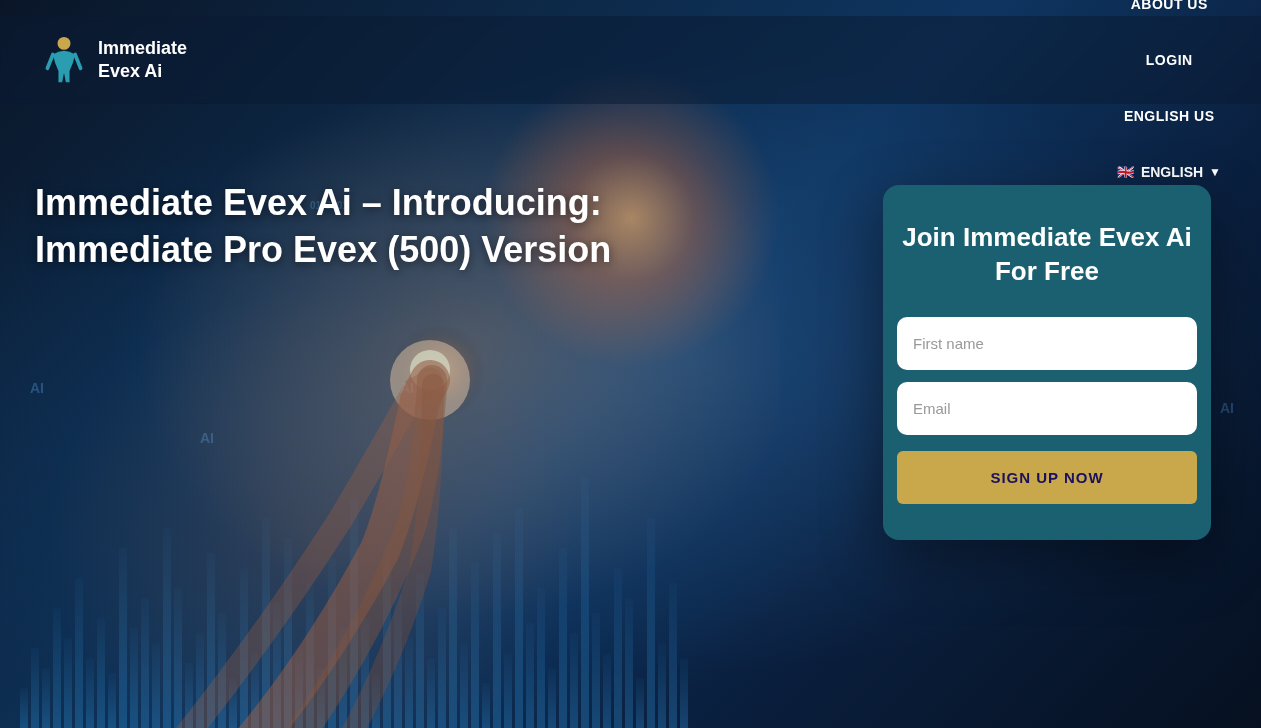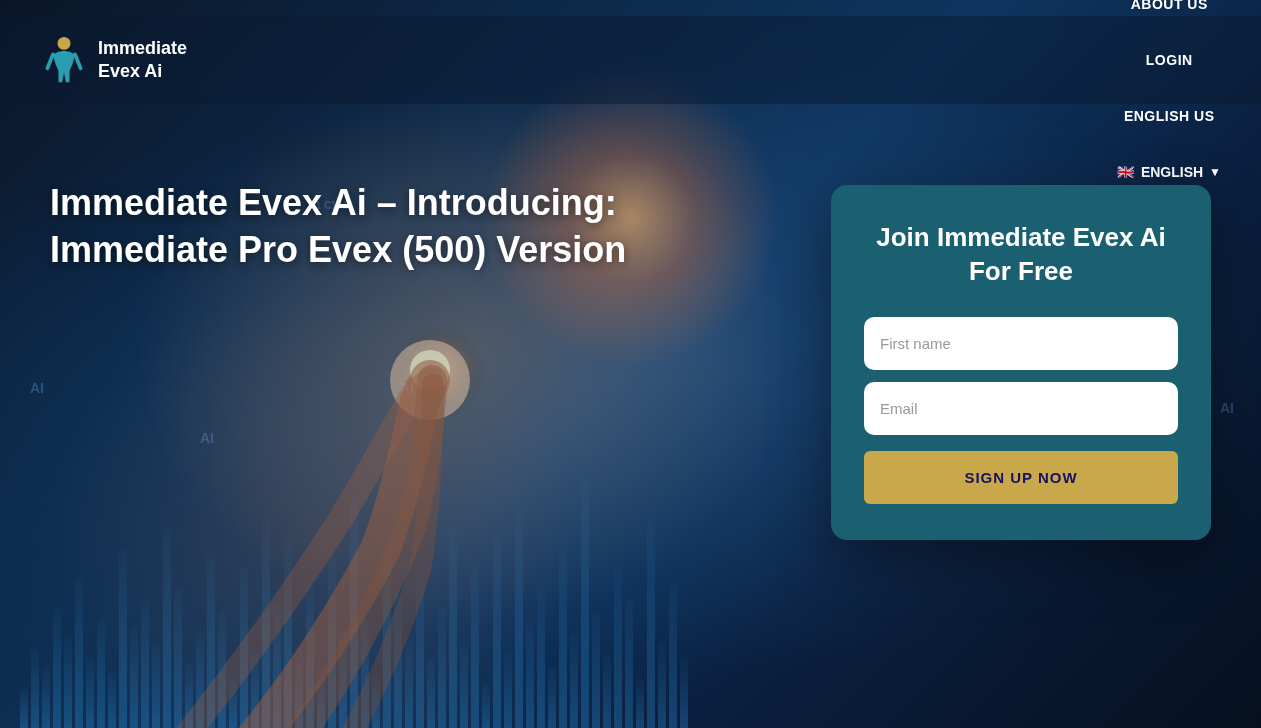--- a/index.html
+++ b/index.html
@@ -134,43 +134,43 @@
       gap: 6px;
       color: white;
       font-size: 14px;
       font-weight: 600;
       cursor: pointer;
     }
 
     
     .hero-text {
       position: absolute;
-      left: 50px;
+      left: 35px;
       top: 180px;
       z-index: 10;
       max-width: 650px;
     }
 
     .hero-title {
       color: white;
       font-size: 36px;
       font-weight: 700;
       line-height: 1.3;
       text-shadow: 0 2px 10px rgba(0,0,0,0.5);
     }
 
     
     .form-card {
       position: absolute;
       right: 50px;
       top: 185px;
-      width: 380px;
+      width: 328px;
       background: #1a6070;
       border-radius: 16px;
-      padding: 36px 33px 36px;
+      padding: 36px 14px 36px;
       z-index: 10;
       box-shadow: 0 20px 60px rgba(0,0,0,0.4);
       margin-left: 41px;
     }
 
     .form-title {
       color: white;
       font-size: 26px;
       font-weight: 700;
       text-align: center;

